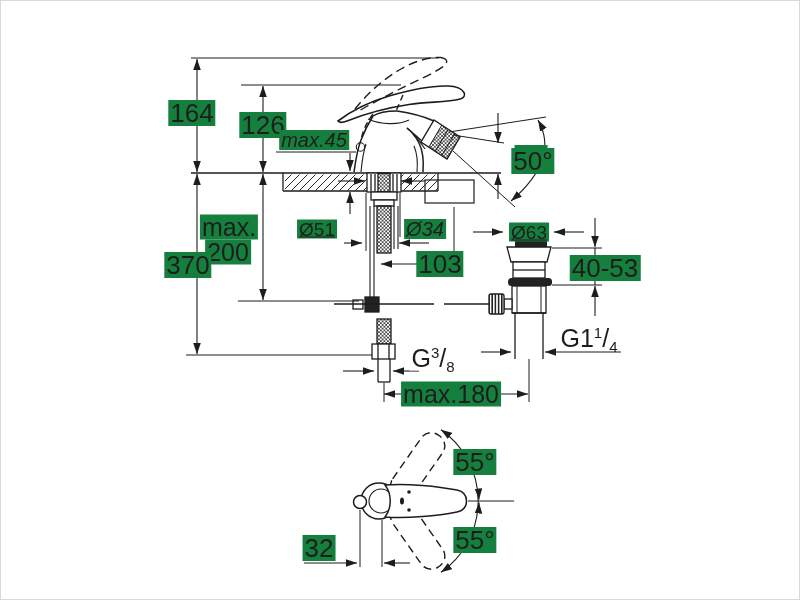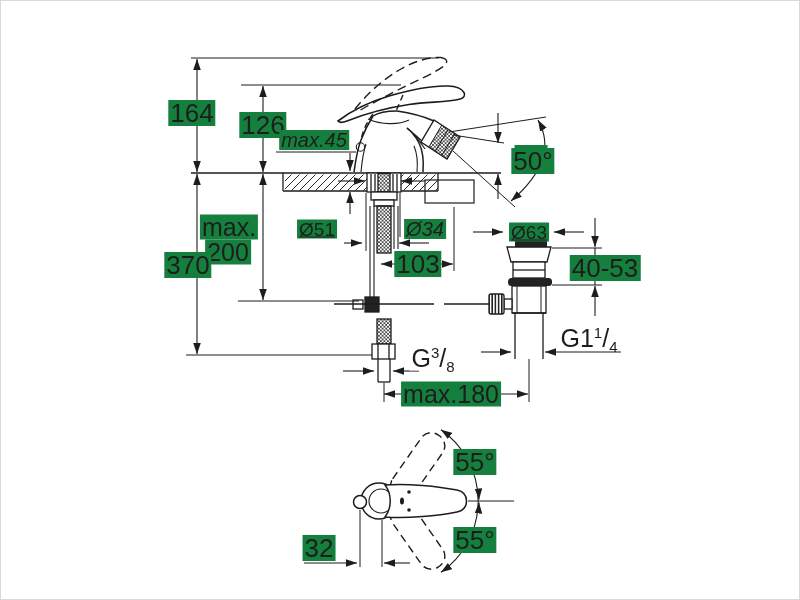--- a/index.html
+++ b/index.html
@@ -220,21 +220,21 @@
   <div class="lbl f26" style="left:191px;top:112px;">164</div>
   <div class="lbl f26" style="left:262px;top:124px;">126</div>
   <div class="lbl f22" style="left:313px;top:139px;">max.45</div>
   <div class="lbl f26" style="left:498px;top:157px;margin-left:32px;">46</div>
   <div class="lbl f26" style="left:532px;top:160px;text-align:right;">50°</div>
   <div class="lbl f22" style="left:424px;top:190px;margin-top:38px;">Ø34</div>
   <div class="lbl f24" style="left:316px;top:228px;">Ø51</div>
   <div class="lbl f25" style="left:228px;top:226px;">max.</div>
   <div class="lbl f25" style="left:227px;top:251px;">200</div>
   <div class="lbl f26" style="left:187px;top:264px;">370</div>
-  <div class="lbl f26" style="left:417px;top:263px;">103</div>
+  <div class="lbl f26" style="left:439px;top:263px;">103</div>
   <div class="lbl f24" style="left:528px;top:231px;">Ø63</div>
   <div class="lbl f26" style="left:604px;top:267px;">40-53</div>
 
   <div class="lbl thread" style="left:588px;top:337px;">
     <span>G1</span><span class="sup">1</span><span>/</span><span class="sub">4</span>
   </div>
 
   <div class="lbl thread" style="left:432px;top:357px;">
     <span>G</span><span class="sup">3</span><span>/</span><span class="sub">8</span>
   </div>

